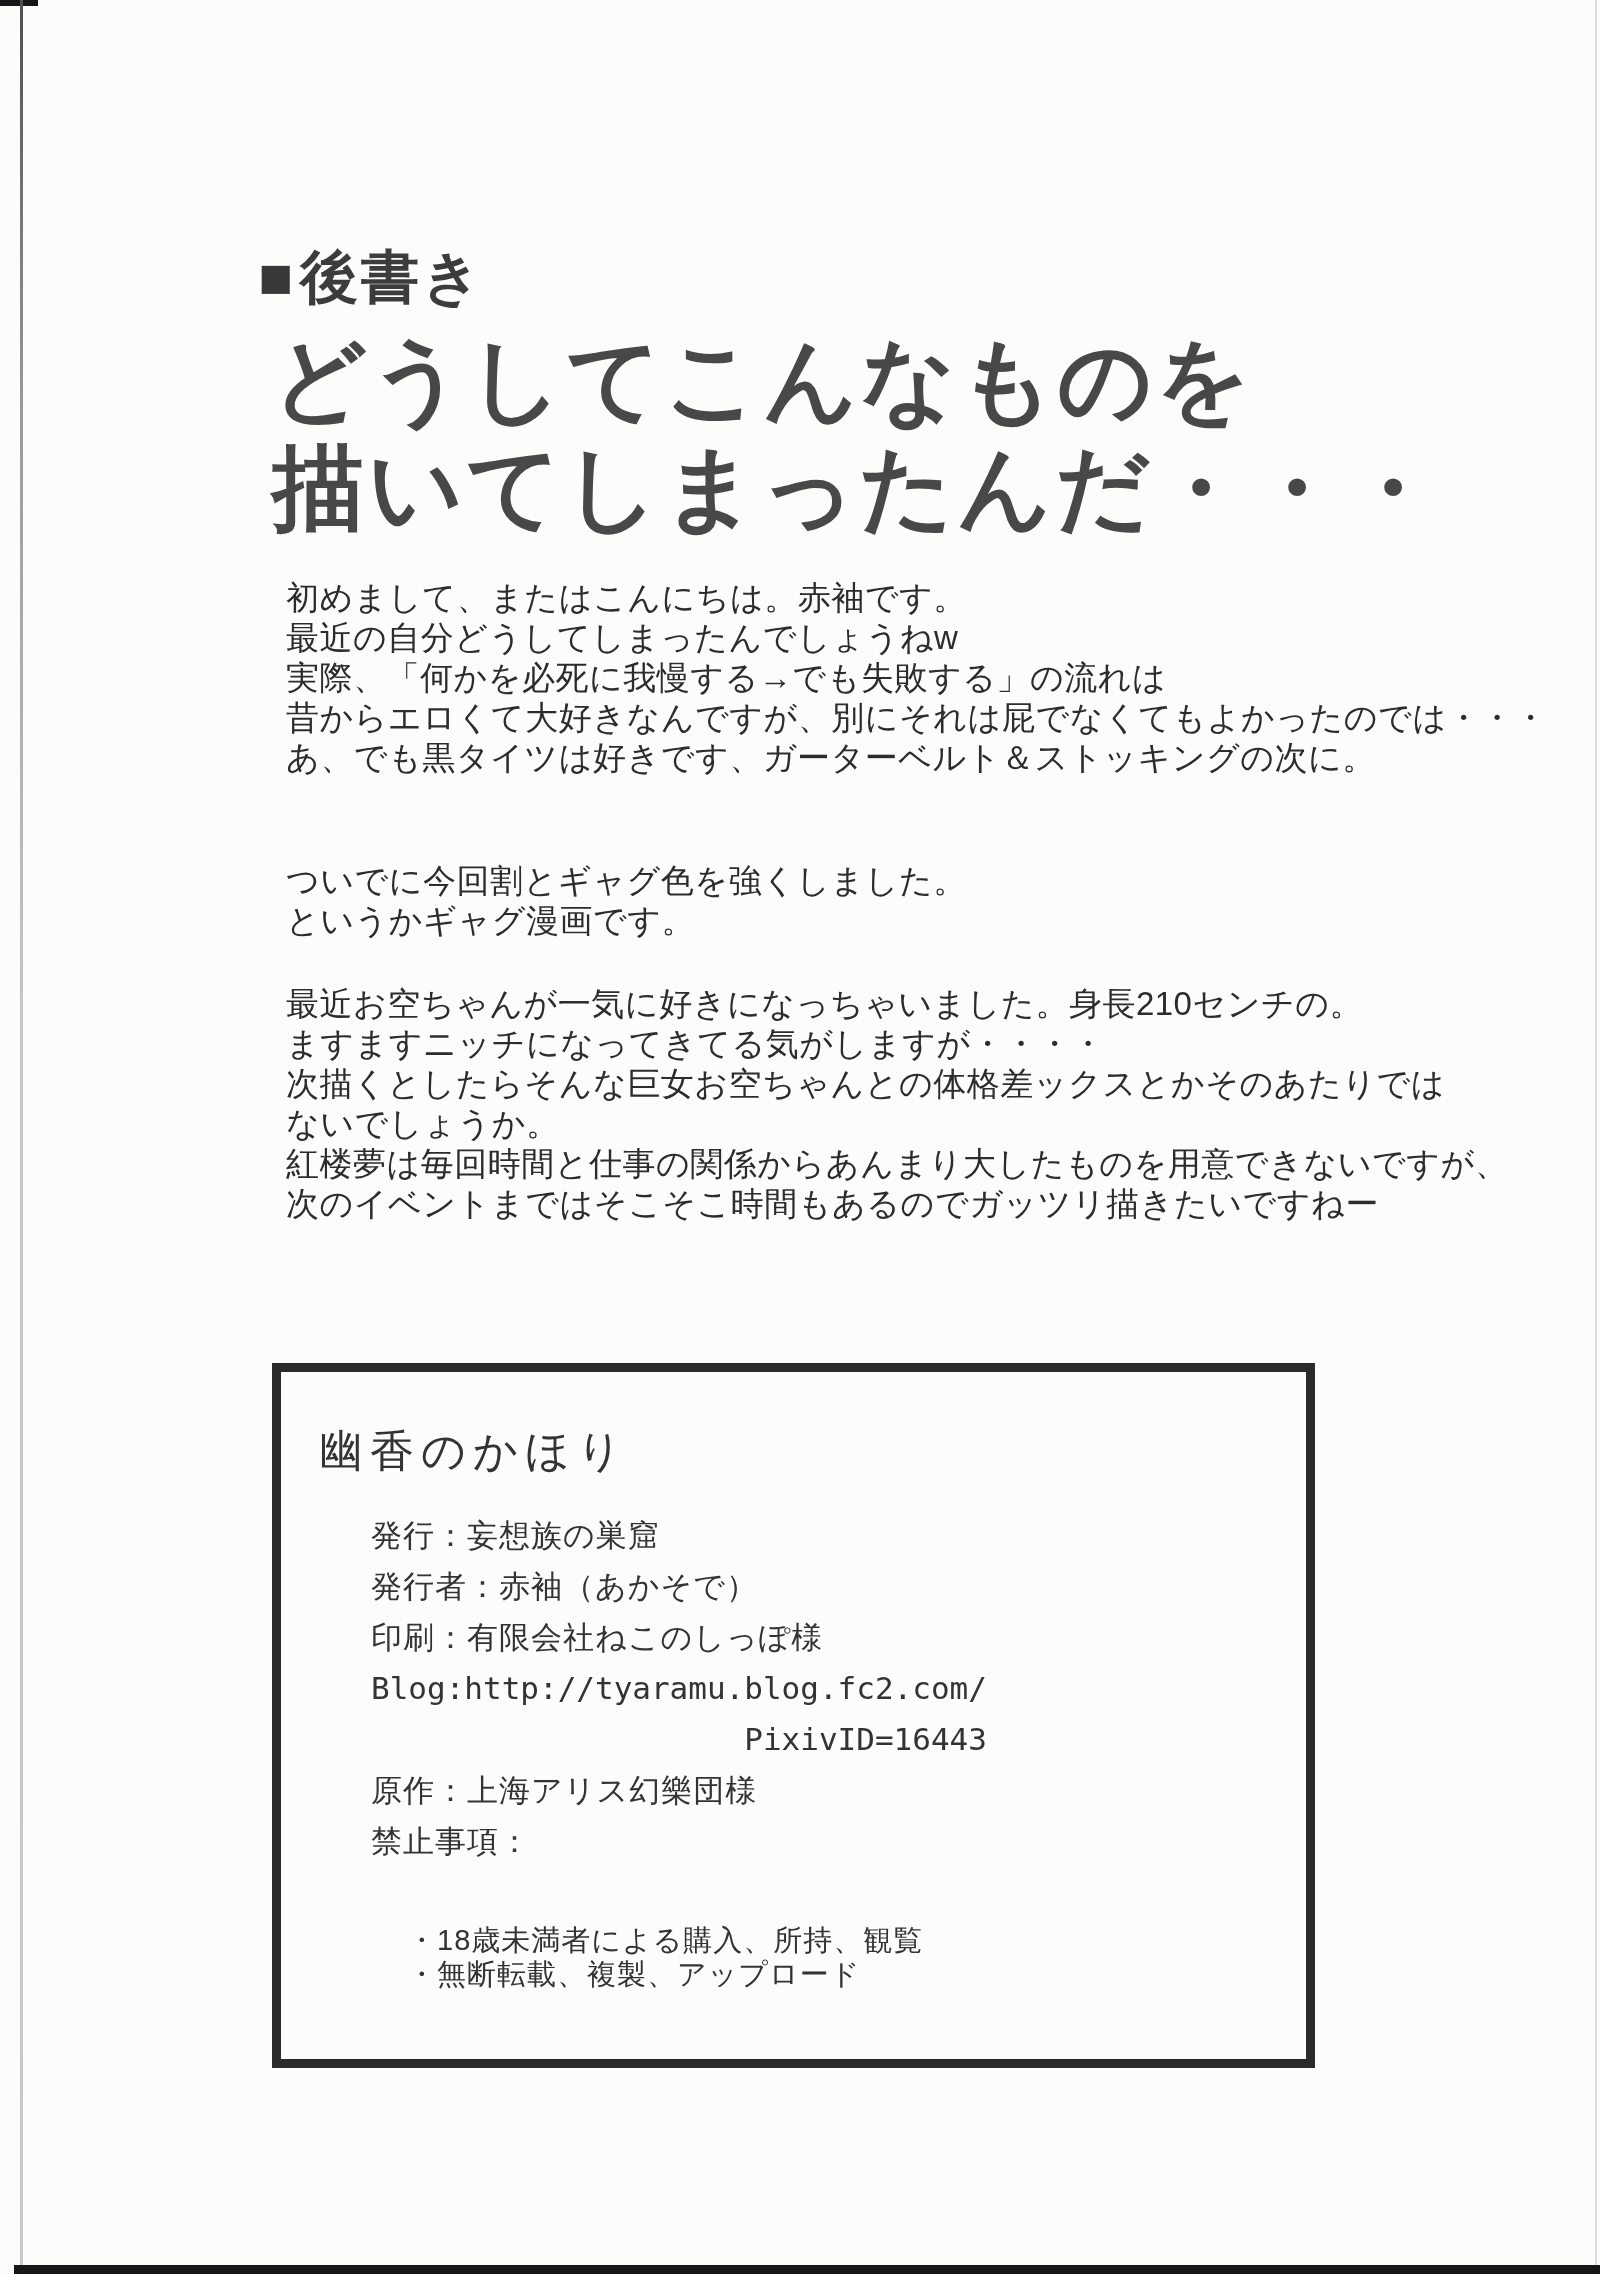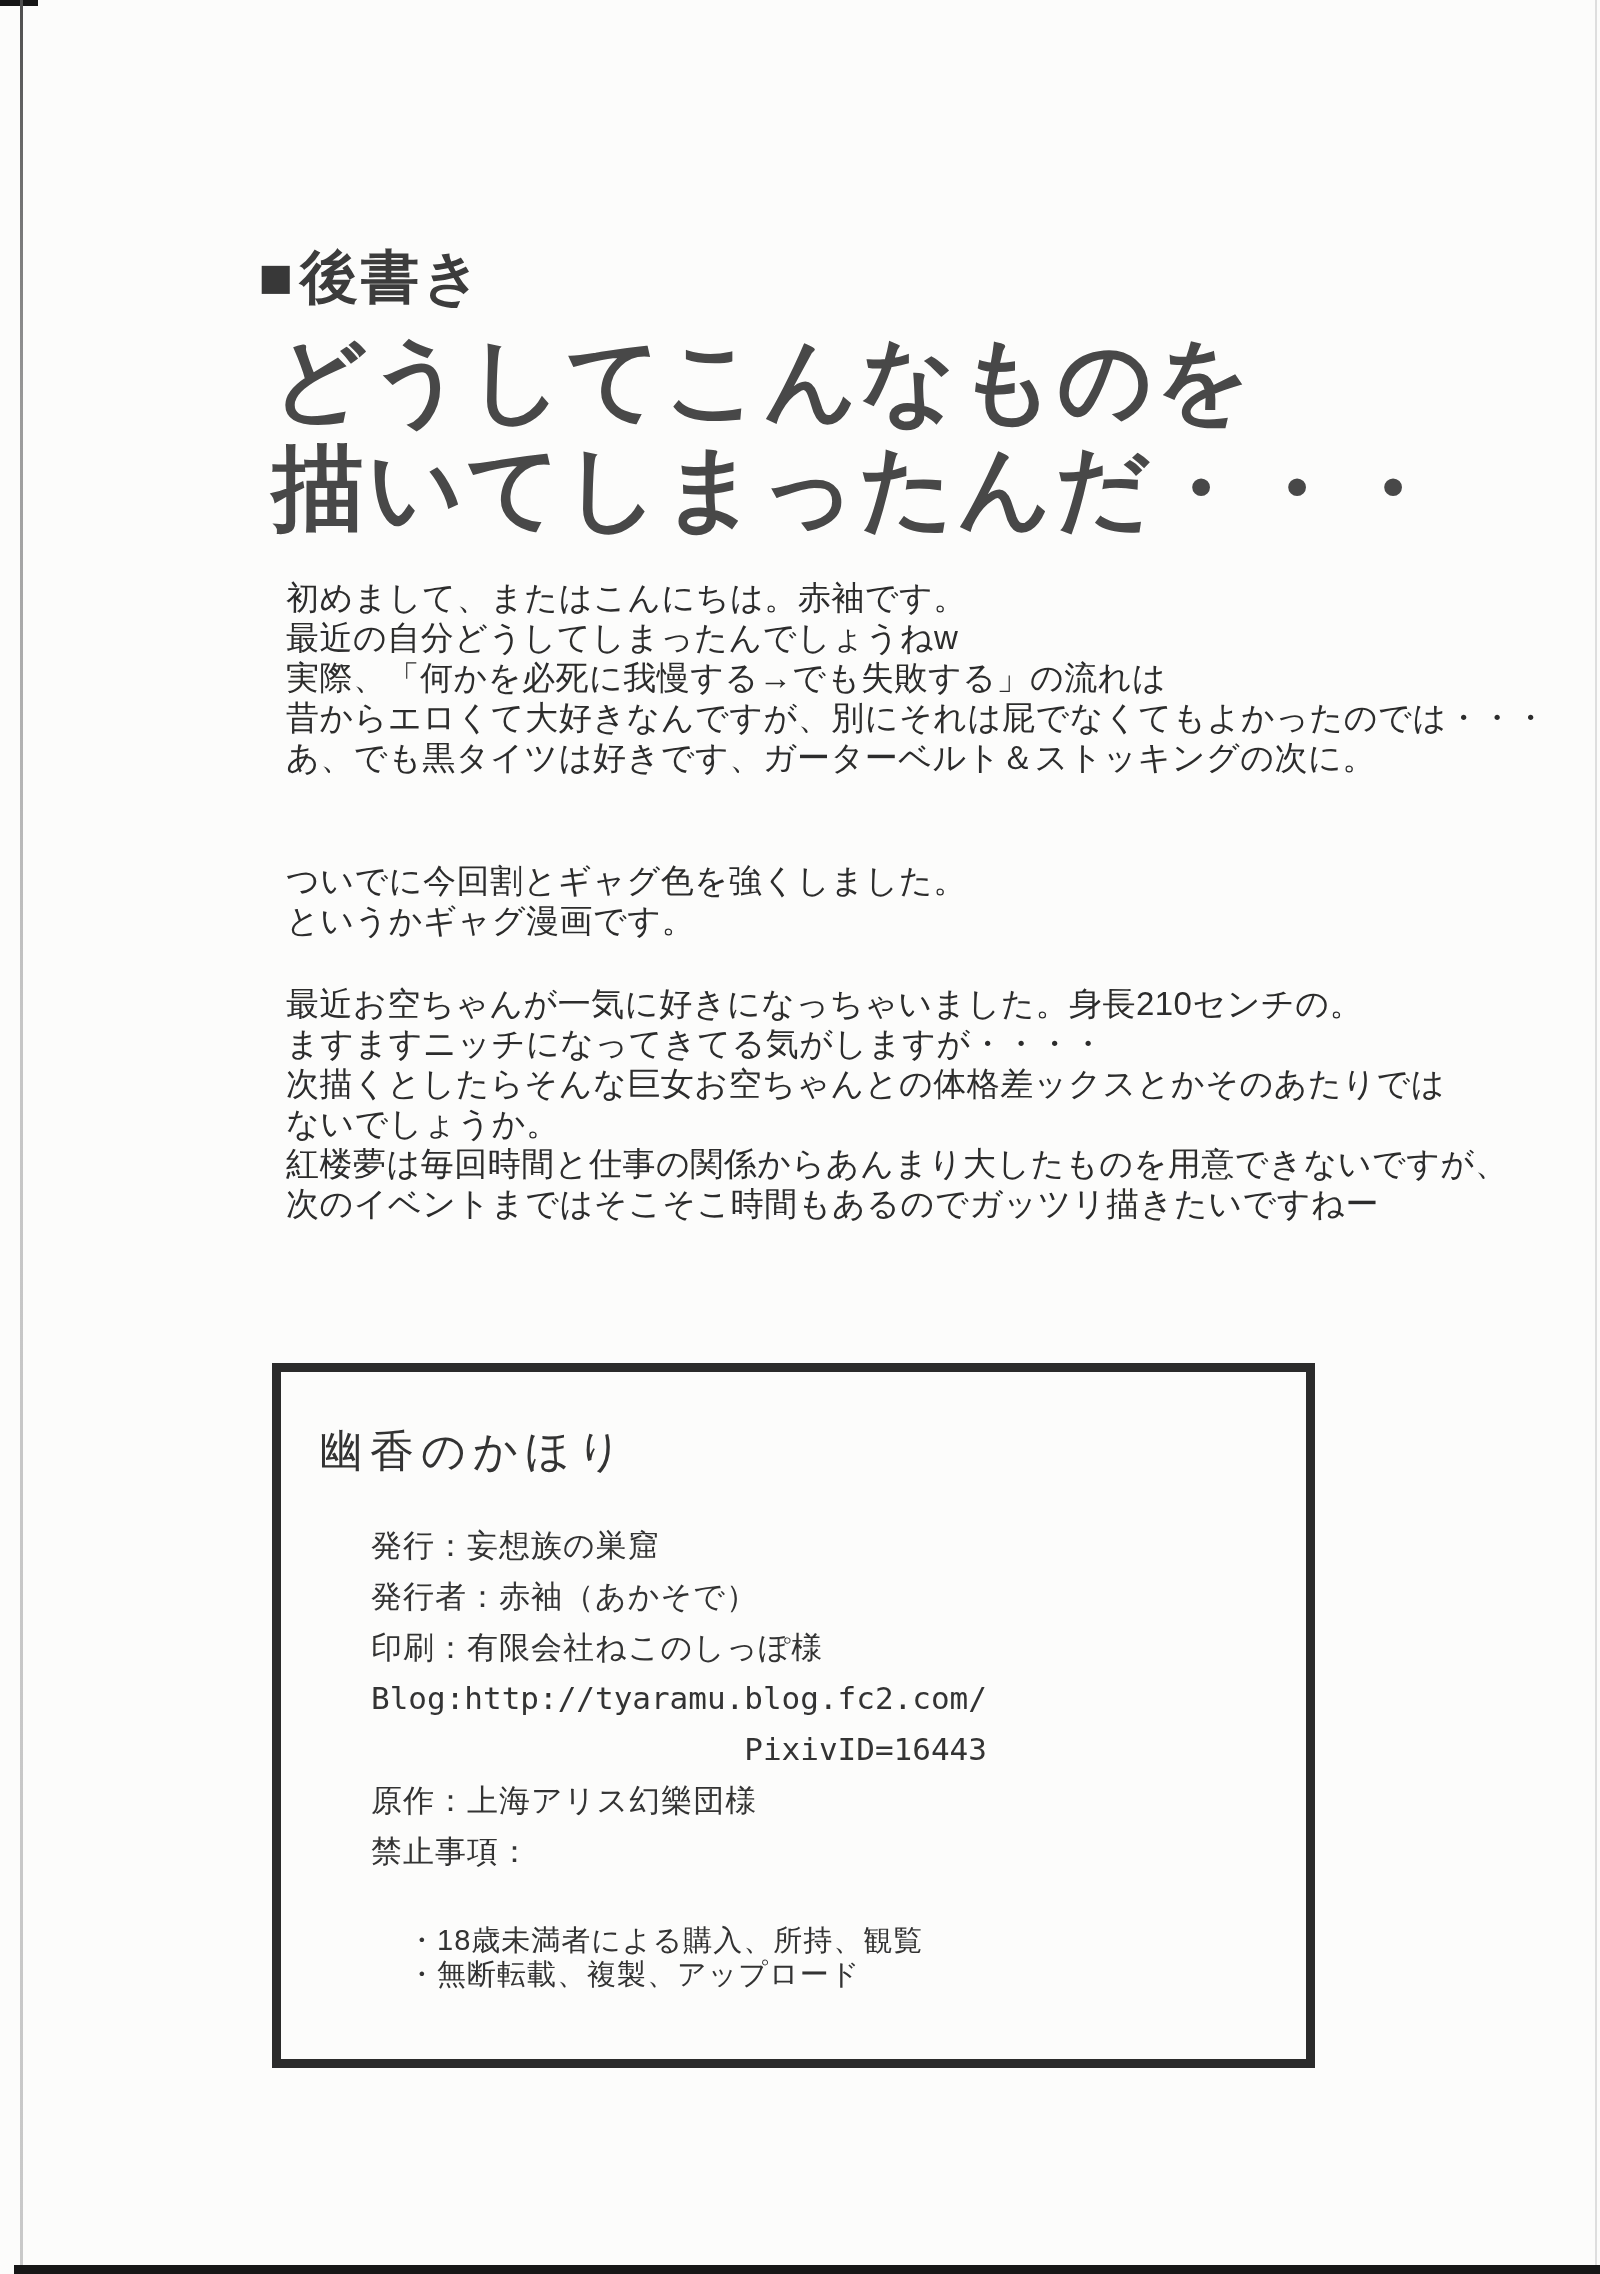--- a/index.html
+++ b/index.html
@@ -50,21 +50,21 @@
     position:absolute; left:272px; top:1363px;
     width:1025px; height:687px;
     border:9px solid #2b2b2b;
   }
   .colophon-title {
     position:absolute; left:38px; top:50px;
     font-size:44px; color:#333; letter-spacing:7px; white-space:nowrap;
   }
   .colophon-entries {
     position:absolute; left:90px; top:138px;
-    font-size:31px; color:#333; letter-spacing:1px; white-space:nowrap;margin-top:10px;
+    font-size:31px; color:#333; letter-spacing:1px; white-space:nowrap;
   }
   .colophon-entries .entry { line-height:51px; height:51px; }
   .entry.mono { font-family:"DejaVu Sans Mono", "Liberation Mono", monospace; letter-spacing:0;text-align:right; }
   .colophon-prohibited {
     position:absolute; left:126px; top:551px;
     font-size:29px; color:#333; letter-spacing:1px; white-space:nowrap;
   }
   .colophon-prohibited .pline { line-height:34px; height:34px; }
 </style>
 </head>

